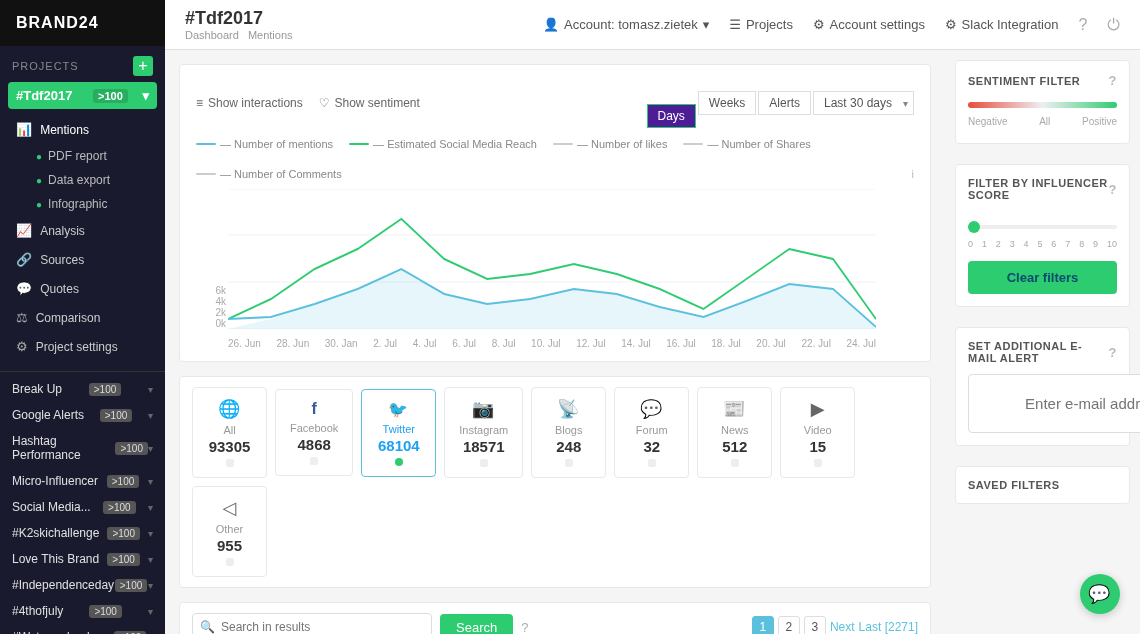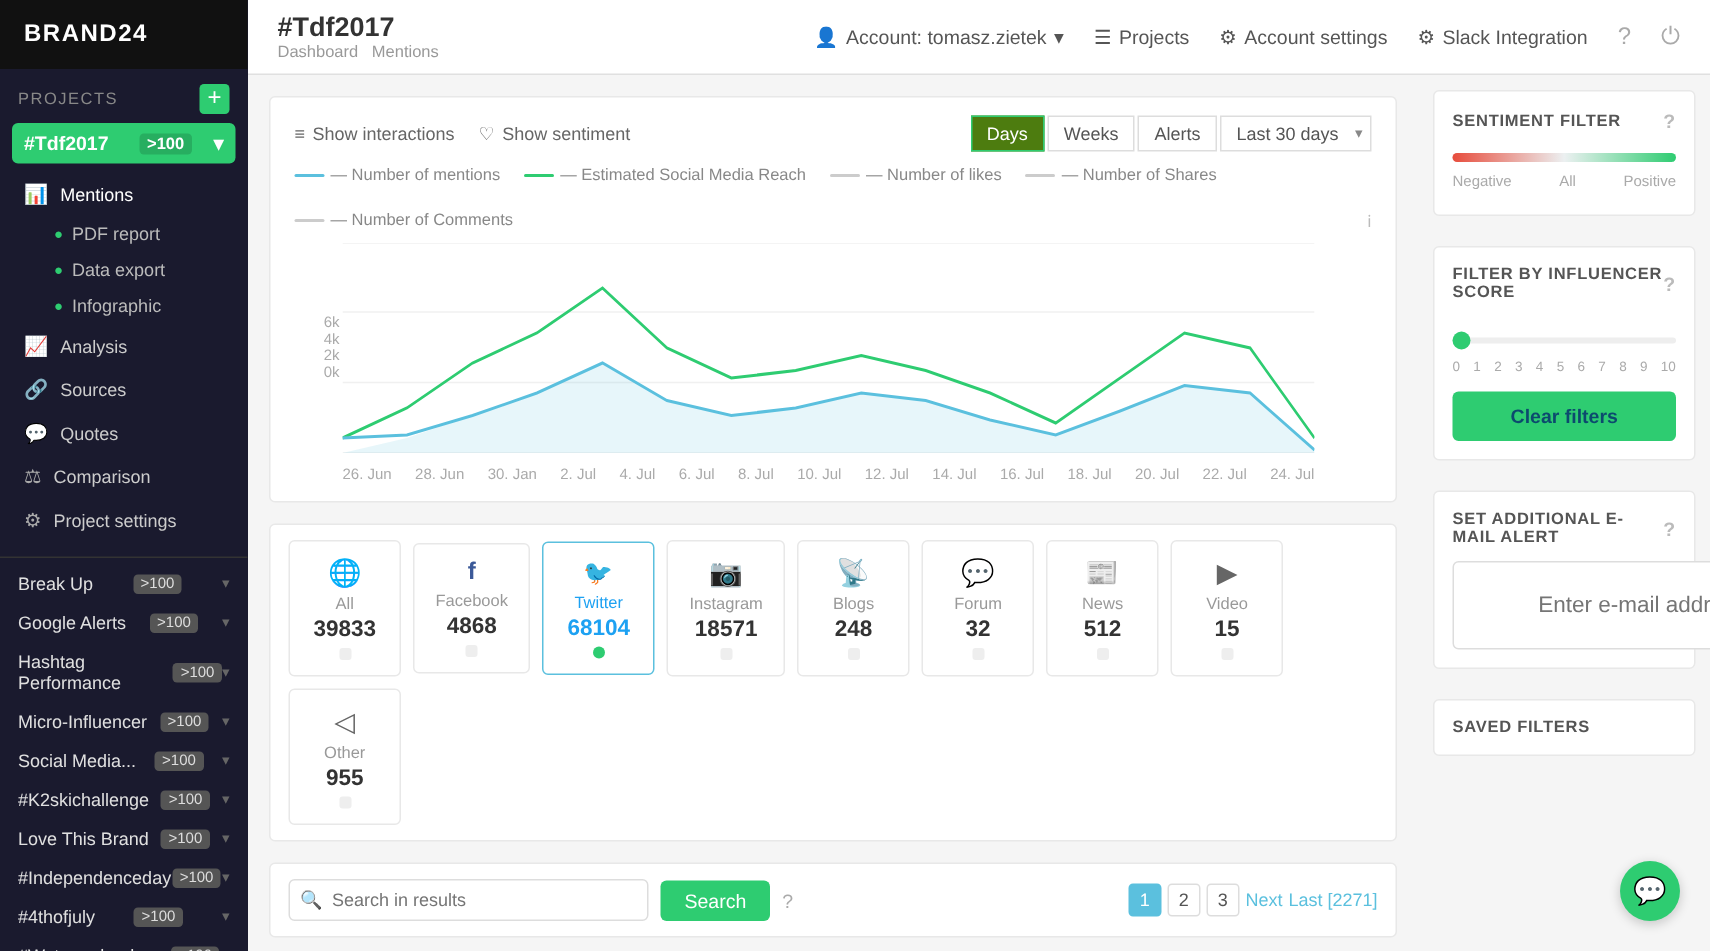--- a/index.html
+++ b/index.html
@@ -179,23 +179,24 @@
     .chart-toolbar-right { display: flex; gap: 2px; align-items: center; }
     .period-btn {
       padding: 4px 10px;
       border: 1px solid #ddd;
       background: #fff;
       font-size: 12px;
       cursor: pointer;
       color: #555;
     }
     .period-btn.active {
-      background: #4d7c0f;
+      background: #4c1d95;
       color: #fff;
       border-color: #2ecc71;
+      margin-top: 27px;
     }
     .period-select {
       padding: 4px 24px 4px 10px;
       border: 1px solid #ddd;
       background: #fff;
       font-size: 12px;
       color: #555;
       cursor: pointer;
       appearance: none;
       -webkit-appearance: none;
@@ -224,21 +225,21 @@
     .legend-line { width: 20px; height: 2px; border-radius: 1px; }
     .legend-line.blue { background: #5bc0de; }
     .legend-line.green { background: #2ecc71; }
     .legend-line.gray { background: #ccc; }
 
     
     .chart-container { position: relative; width: 100%; height: 160px; }
     .chart-yaxis-left {
       position: absolute; left: 0; top: 0; bottom: 20px;
       width: 30px;
-      display: flex; flex-direction: column; justify-content: center;
+      display: flex; flex-direction: column; justify-content: flex-end;
       font-size: 10px; color: #aaa; text-align: right;
     }
     .chart-yaxis-right {
       position: absolute; right: 0; top: 0; bottom: 20px;
       width: 35px;
       display: flex; flex-direction: column; justify-content: space-between;
       font-size: 10px; color: #2ecc71; text-align: left;
       padding-left: 4px;
     }
     .chart-svg-wrap {
@@ -690,21 +691,21 @@
             <span>22. Jul</span>
             <span>24. Jul</span>
           </div>
         </div>
       </div>
 
       <div id="source-section">
         <div class="source-card">
           <div class="source-icon">🌐</div>
           <div class="source-name">All</div>
-          <div class="source-count">39833</div>
+          <div class="source-count">93305</div>
           <div style="width:8px;height:8px;background:#eee;border-radius:2px;margin:4px auto 0;"></div>
         </div>
         <div class="source-card">
           <div class="source-icon" style="font-weight:bold;color:#3b5998;font-size:16px;">f</div>
           <div class="source-name">Facebook</div>
           <div class="source-count">4868</div>
           <div style="width:8px;height:8px;background:#eee;border-radius:2px;margin:4px auto 0;"></div>
         </div>
         <div class="source-card active">
           <div class="source-icon" style="color:#1da1f2;font-size:16px;">🐦</div>

